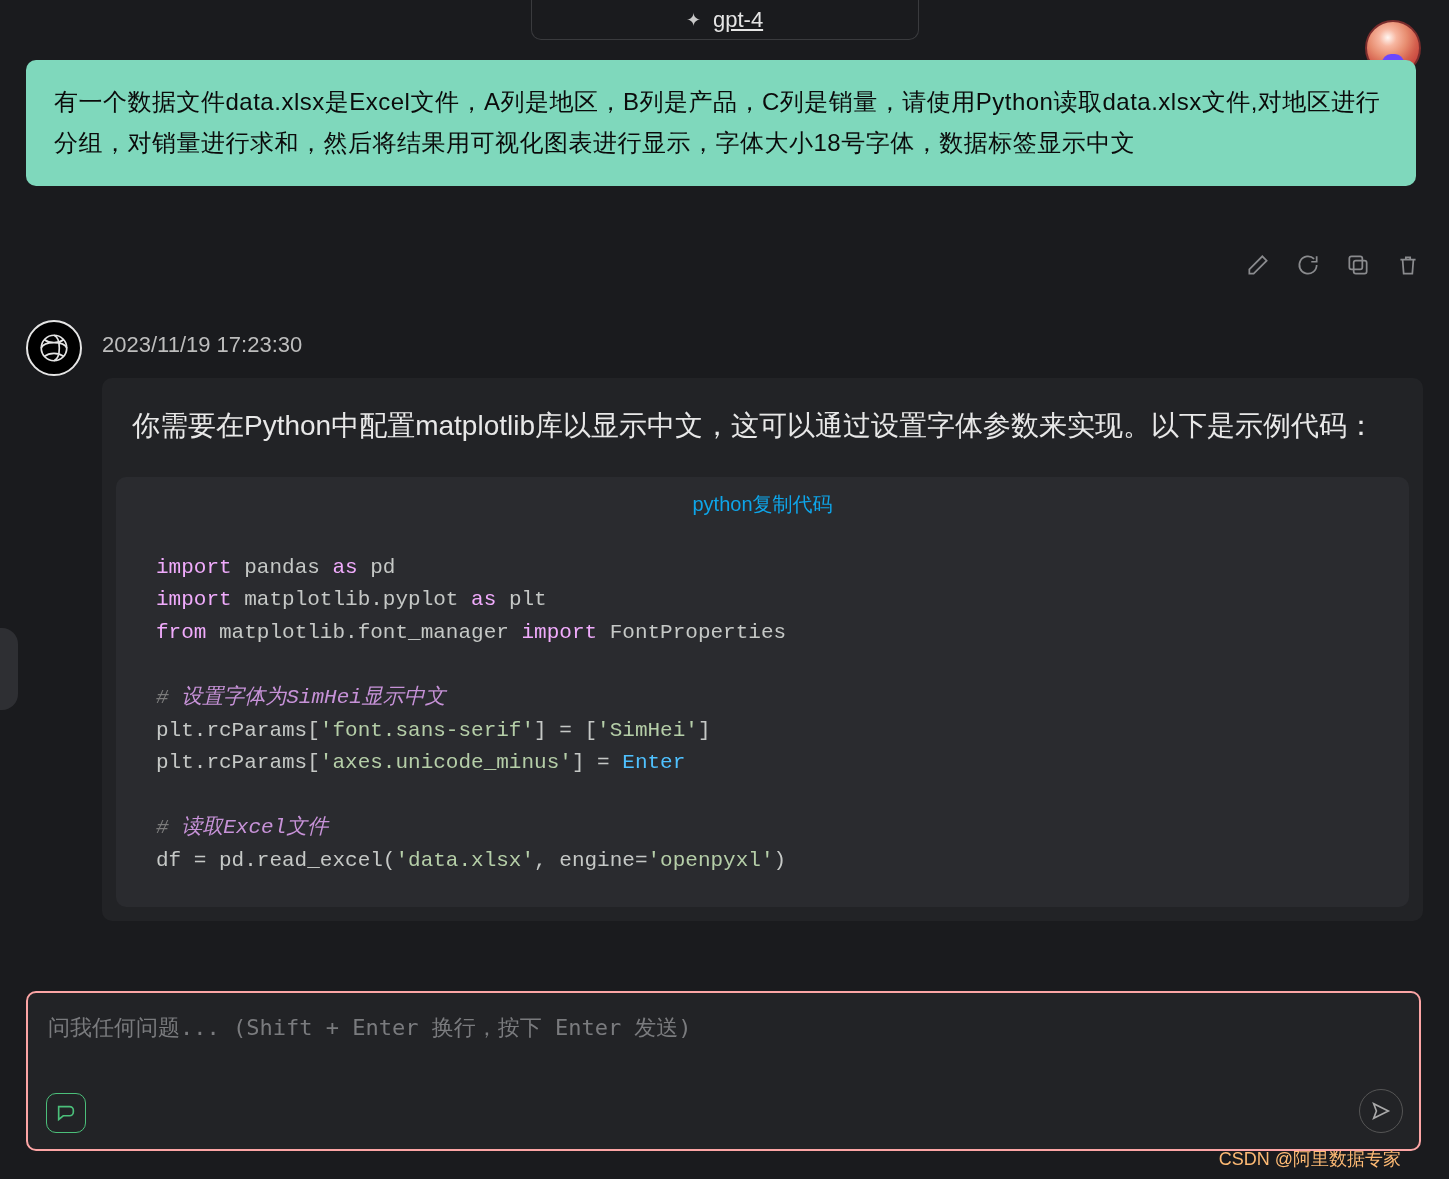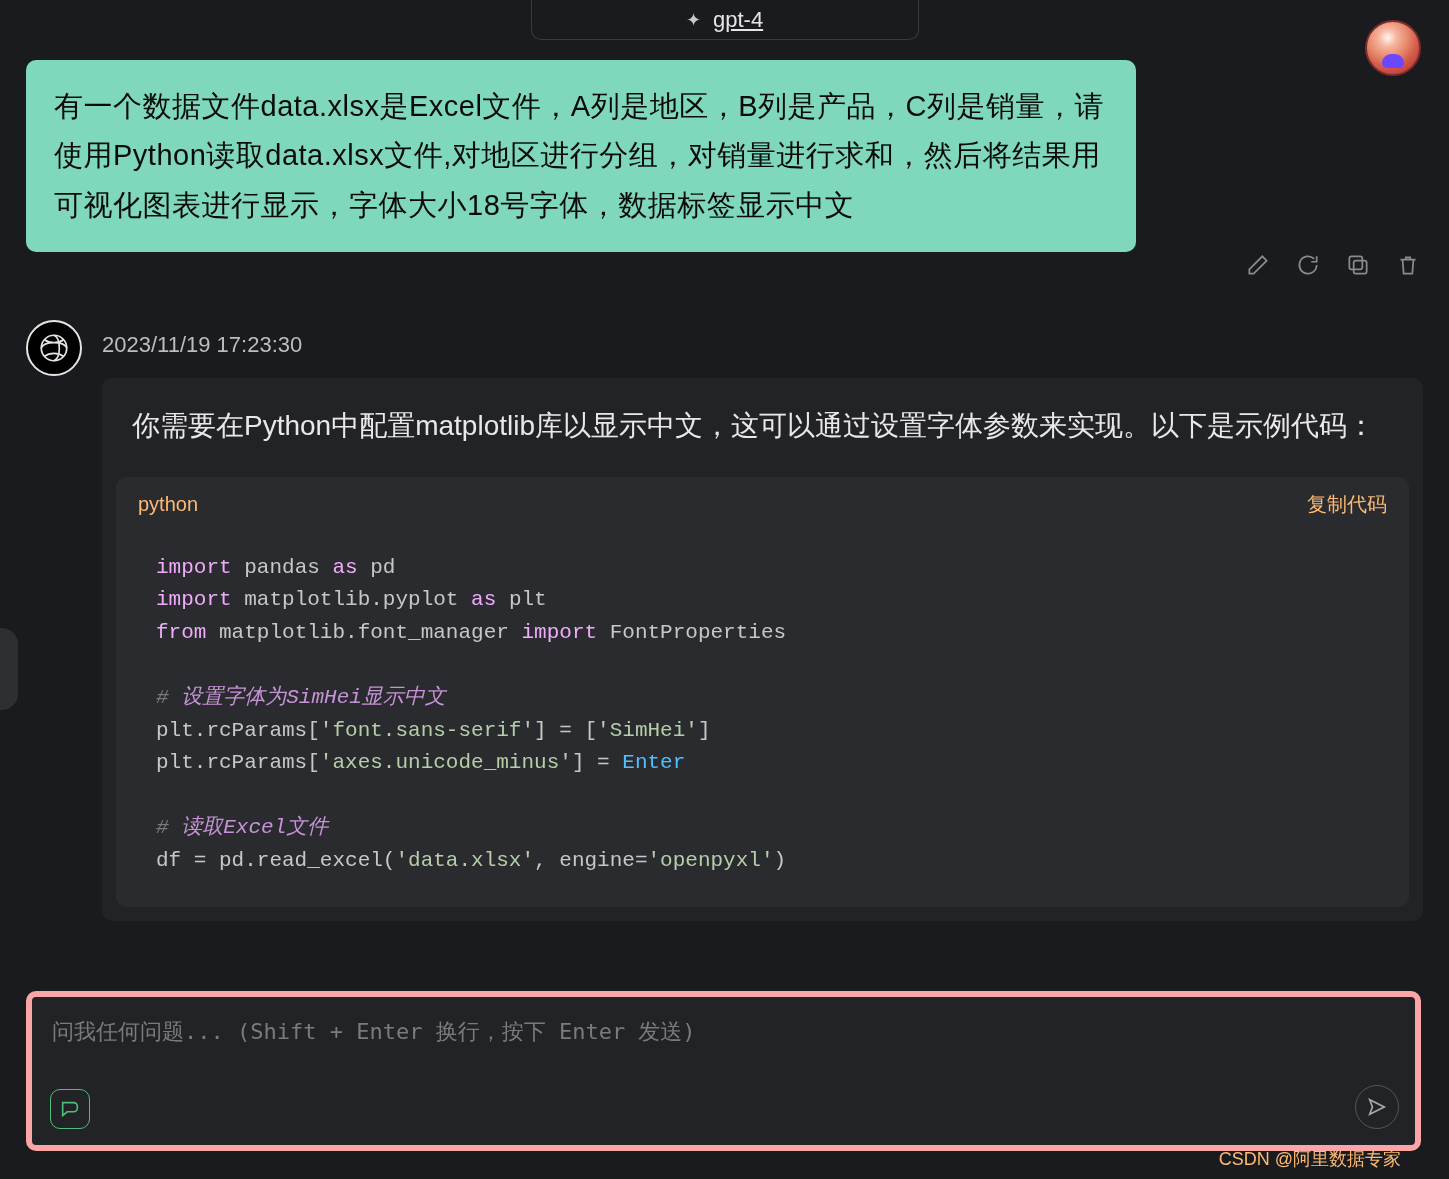--- a/index.html
+++ b/index.html
@@ -41,26 +41,26 @@
     overflow: hidden;
   }
   .avatar-user::after {
     content:"";
     position:absolute; bottom:6px; left:50%; transform:translateX(-50%);
     width:22px; height:14px; background:#6b47ff; border-radius:11px 11px 6px 6px;
   }
   .user-bubble {
     position: absolute;
     top: 60px; left: 26px;
-    width: 1110px;
+    width: 1390px;
     background: #7fd8bc;
     color: #0b0b0b;
     border-radius: 10px;
     padding: 22px 28px;
-    font-size: 29px;
+    font-size: 24px;
     line-height: 1.7;
     letter-spacing: 0.5px;
   }
   .msg-actions {
     position: absolute;
     top: 252px; right: 28px;
     display: flex;
     gap: 24px;
     color: #8a8b8e;
   }
@@ -92,44 +92,44 @@
     font-size: 28px;
     line-height: 1.6;
   }
   .code-block {
     margin: 6px 14px 14px 14px;
     background: #2a2b2f;
     border-radius: 10px;
     overflow: hidden;
   }
   .code-header {
-    display: flex; justify-content: space-between; align-items: center;
+    display: flex; justify-content: center; align-items: center;
     padding: 14px 22px 10px 22px;
-    color: #fdba74; font-size: 20px;
+    color: #0ea5e9; font-size: 20px;
   }
   .code-header .copy { cursor: pointer; }
   .code-content {
     font-family: "SF Mono", Consolas, "Liberation Mono", monospace;
     font-size: 21px; line-height: 1.55;
     padding: 24px 40px 30px 40px;
     white-space: pre;
     color: #c5c8c6;
   }
   .tok-kw   { color: #f0abfc; font-weight: 500; }
   .tok-mod  { color: #c5c8c6; }
   .tok-com  { color: #7a7a7a; font-style: italic; }
   .tok-com-hi { color: #c792d8; font-style: italic; }
   .tok-str  { color: #b5cea8; }
   .tok-bool { color: #4fc1ff; }
   .input-area {
     position: absolute;
     left: 26px; right: 28px; bottom: 28px;
     height: 160px;
     background: #222326;
-    border: 6px solid #fca5a5;
+    border: 2px solid #fca5a5;
     border-radius: 10px;
     padding: 18px 20px;
   }
   .input-area textarea {
     width: 100%; height: 90px;
     background: transparent; border: none; resize: none; outline: none;
     color: #e5e5e5; font-size: 22px; line-height: 1.5;
   }
   .input-area textarea::placeholder { color: #7a7b7e; }
   .input-icons {

